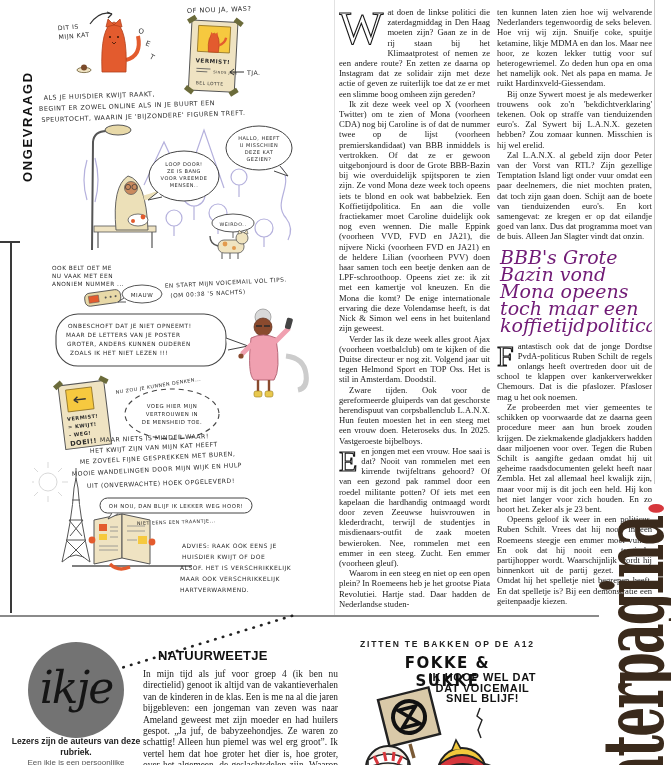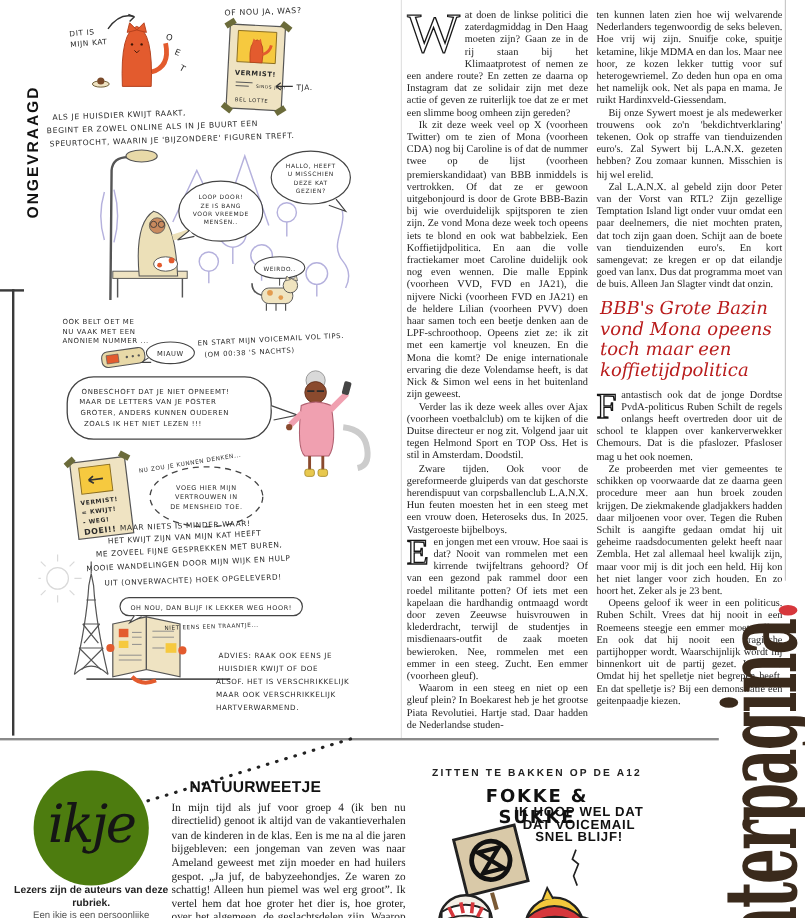--- a/index.html
+++ b/index.html
@@ -28,26 +28,26 @@
        font-size:8.6px;line-height:10.2px;}
   #col1{left:339px;width:151px;}
   #col2{left:497px;width:155px;}
   .col p{margin:0;text-indent:10px;}
   .col p.flush{text-indent:0;}
   .dropcap{float:left;font-family:"Liberation Serif", serif;color:transparent;
            -webkit-text-stroke:1.1px #151515;padding:1px 4px 0 0;}
   @supports not (-webkit-text-stroke: 1px #000){.dropcap{color:#151515;}}
   .dropcap.big{font-size:47px;line-height:41px;}
   .dropcap.med{font-size:30px;line-height:27px;}
-  .pullquote{font-family:"DejaVu Serif", serif;font-style:italic;color:#b91c1c;
-             font-size:15px;line-height:17px;text-align:left;margin:7px 0 7px 3px;}
+  .pullquote{font-family:"DejaVu Serif", serif;font-style:italic;color:#701a75;
+             font-size:19px;line-height:17px;text-align:left;margin:7px 0 7px 3px;}
 
   
   .ikje-circle{position:absolute;left:28px;top:642px;width:96px;height:96px;border-radius:50%;
-               background:#4d7c0f;display:flex;align-items:center;justify-content:center;}
+               background:#737373;display:flex;align-items:center;justify-content:center;}
   .ikje-word{font-family:"DejaVu Serif", serif;font-style:italic;font-size:44px;color:#151515;
              letter-spacing:-2px;transform:translateY(-3px);}
   .ikje-dots{position:absolute;left:0;top:600px;width:340px;height:80px;pointer-events:none;}
   .ikje-head{position:absolute;left:143px;top:648px;font-family:"Liberation Sans", sans-serif;
              font-weight:bold;font-size:13px;letter-spacing:.2px;color:#111;padding-left:15px;}
   .ikje-body{position:absolute;left:143px;top:669px;width:195px;height:96px;overflow:hidden;
              font-size:9.4px;line-height:11.4px;text-align:justify;}
   .ikje-note{position:absolute;left:6px;top:736px;width:140px;text-align:center;
              font-family:"Liberation Sans", sans-serif;font-weight:bold;font-size:8.6px;
              line-height:10.5px;color:#222;}
@@ -300,24 +300,24 @@
   </g>
 </svg>
 
 <div class="rule-comic" data-name="comic-column-divider"></div>
 <div class="rule-right" data-name="right-column-divider"></div>
 <div class="rule-bottom" data-name="horizontal-section-rule"></div>
 
 <div id="col1" class="col" data-name="article-column-1">
   <p class="flush" data-name="paragraph"><span class="dropcap big" data-name="drop-cap-w">W</span><span data-name="paragraph-text">at doen de linkse politici die zaterdagmiddag in Den Haag moeten zijn? Gaan ze in de rij staan bij het Klimaatprotest of nemen ze een andere route? En zetten ze daarna op Instagram dat ze solidair zijn met deze actie of geven ze ruiterlijk toe dat ze er met een slimme boog omheen zijn gereden?</span></p>
   <p data-name="paragraph">Ik zit deze week veel op X (voorheen Twitter) om te zien of Mona (voorheen CDA) nog bij Caroline is of dat de nummer twee op de lijst (voorheen premierskandidaat) van BBB inmiddels is vertrokken. Of dat ze er gewoon uitgebonjourd is door de Grote BBB-Bazin bij wie overduidelijk spijtsporen te zien zijn. Ze vond Mona deze week toch opeens iets te blond en ook wat babbelziek. Een Koffietijdpolitica. En aan die volle fractiekamer moet Caroline duidelijk ook nog even wennen. Die malle Eppink (voorheen VVD, FVD en JA21), die nijvere Nicki (voorheen FVD en JA21) en de heldere Lilian (voorheen PVV) doen haar samen toch een beetje denken aan de LPF-schroothoop. Opeens ziet ze: ik zit met een kamertje vol kneuzen. En die Mona die komt? De enige internationale ervaring die deze Volendamse heeft, is dat Nick &amp; Simon wel eens in het buitenland zijn geweest.</p>
-  <p data-name="paragraph">Verder las ik deze week alles over Ajax (voorheen voetbalclub) om te kijken of die Duitse directeur er nog zit. Volgend jaar uit tegen Helmond Sport en TOP Oss. Het is stil in Amsterdam. Doodstil.</p>
+  <p data-name="paragraph">Verder las ik deze week alles groot Ajax (voorheen voetbalclub) om te kijken of die Duitse directeur er nog zit. Volgend jaar uit tegen Helmond Sport en TOP Oss. Het is stil in Amsterdam. Doodstil.</p>
   <p data-name="paragraph">Zware tijden. Ook voor de gereformeerde gluiperds van dat geschorste herendispuut van corpsballenclub L.A.N.X. Hun feuten moesten het in een steeg met een vrouw doen. Heteroseks dus. In 2025. Vastgeroeste bijbelboys.</p>
   <p class="flush" data-name="paragraph"><span class="dropcap med" data-name="drop-cap-e">E</span><span data-name="paragraph-text">en jongen met een vrouw. Hoe saai is dat? Nooit van rommelen met een kirrende twijfeltrans gehoord? Of van een gezond pak rammel door een roedel militante potten? Of iets met een kapelaan die hardhandig ontmaagd wordt door zeven Zeeuwse huisvrouwen in klederdracht, terwijl de studentjes in misdienaars-outfit de zaak moeten bewieroken. Nee, rommelen met een emmer in een steeg. Zucht. Een emmer (voorheen gleuf).</span></p>
-  <p data-name="paragraph">Waarom in een steeg en niet op een gleuf plein? In Boekarest heb je het grootse Piata Revolutiei. Hartje stad. Daar hadden de Nederlandse studen-</p>
+  <p data-name="paragraph">Waarom in een steeg en niet op een open plein? In Roemeens heb je het grootse Piata Revolutiei. Hartje stad. Daar hadden de Nederlandse studen-</p>
 </div>
 
 <div id="col2" class="col" data-name="article-column-2">
   <p class="flush" data-name="paragraph">ten kunnen laten zien hoe wij welvarende Nederlanders tegenwoordig de seks beleven. Hoe vrij wij zijn. Snuifje coke, spuitje ketamine, likje MDMA en dan los. Maar nee hoor, ze kozen lekker tuttig voor suf heterogewriemel. Zo deden hun opa en oma het namelijk ook. Net als papa en mama. Je ruikt Hardinxveld-Giessendam.</p>
   <p data-name="paragraph">Bij onze Sywert moest je als medewerker trouwens ook zo'n 'bekdichtverklaring' tekenen. Ook op straffe van tienduizenden euro's. Zal Sywert bij L.A.N.X. gezeten hebben? Zou zomaar kunnen. Misschien is hij wel erelid.</p>
   <p data-name="paragraph">Zal L.A.N.X. al gebeld zijn door Peter van der Vorst van RTL? Zijn gezellige Temptation Island ligt onder vuur omdat een paar deelnemers, die niet mochten praten, dat toch zijn gaan doen. Schijt aan de boete van tienduizenden euro's. En kort samengevat: ze kregen er op dat eilandje goed van lanx. Dus dat programma moet van de buis. Alleen Jan Slagter vindt dat onzin.</p>
   <div class="pullquote" data-name="pull-quote">BBB's Grote Bazin vond Mona opeens toch maar een koffietijdpolitica</div>
   <p class="flush" data-name="paragraph"><span class="dropcap med" data-name="drop-cap-f">F</span><span data-name="paragraph-text">antastisch ook dat de jonge Dordtse PvdA-politicus Ruben Schilt de regels onlangs heeft overtreden door uit de school te klappen over kankerverwekker Chemours. Dat is die pfaslozer. Pfasloser mag u het ook noemen.</span></p>
   <p data-name="paragraph">Ze probeerden met vier gemeentes te schikken op voorwaarde dat ze daarna geen procedure meer aan hun broek zouden krijgen. De ziekmakende gladjakkers hadden daar miljoenen voor over. Tegen die Ruben Schilt is aangifte gedaan omdat hij uit geheime raadsdocumenten gelekt heeft naar Zembla. Het zal allemaal heel kwalijk zijn, maar voor mij is dit joch een held. Hij kon het niet langer voor zich houden. En zo hoort het. Zeker als je 23 bent.</p>
   <p data-name="paragraph">Opeens geloof ik weer in een politicus. Ruben Schilt. Vrees dat hij nooit in een Roemeens steegje een emmer moet vullen. En ook dat hij nooit een tragische partijhopper wordt. Waarschijnlijk wordt hij binnenkort uit de partij gezet. Waarom? Omdat hij het spelletje niet begrepen heeft. En dat spelletje is? Bij een demonstratie een geitenpaadje kiezen.</p>

